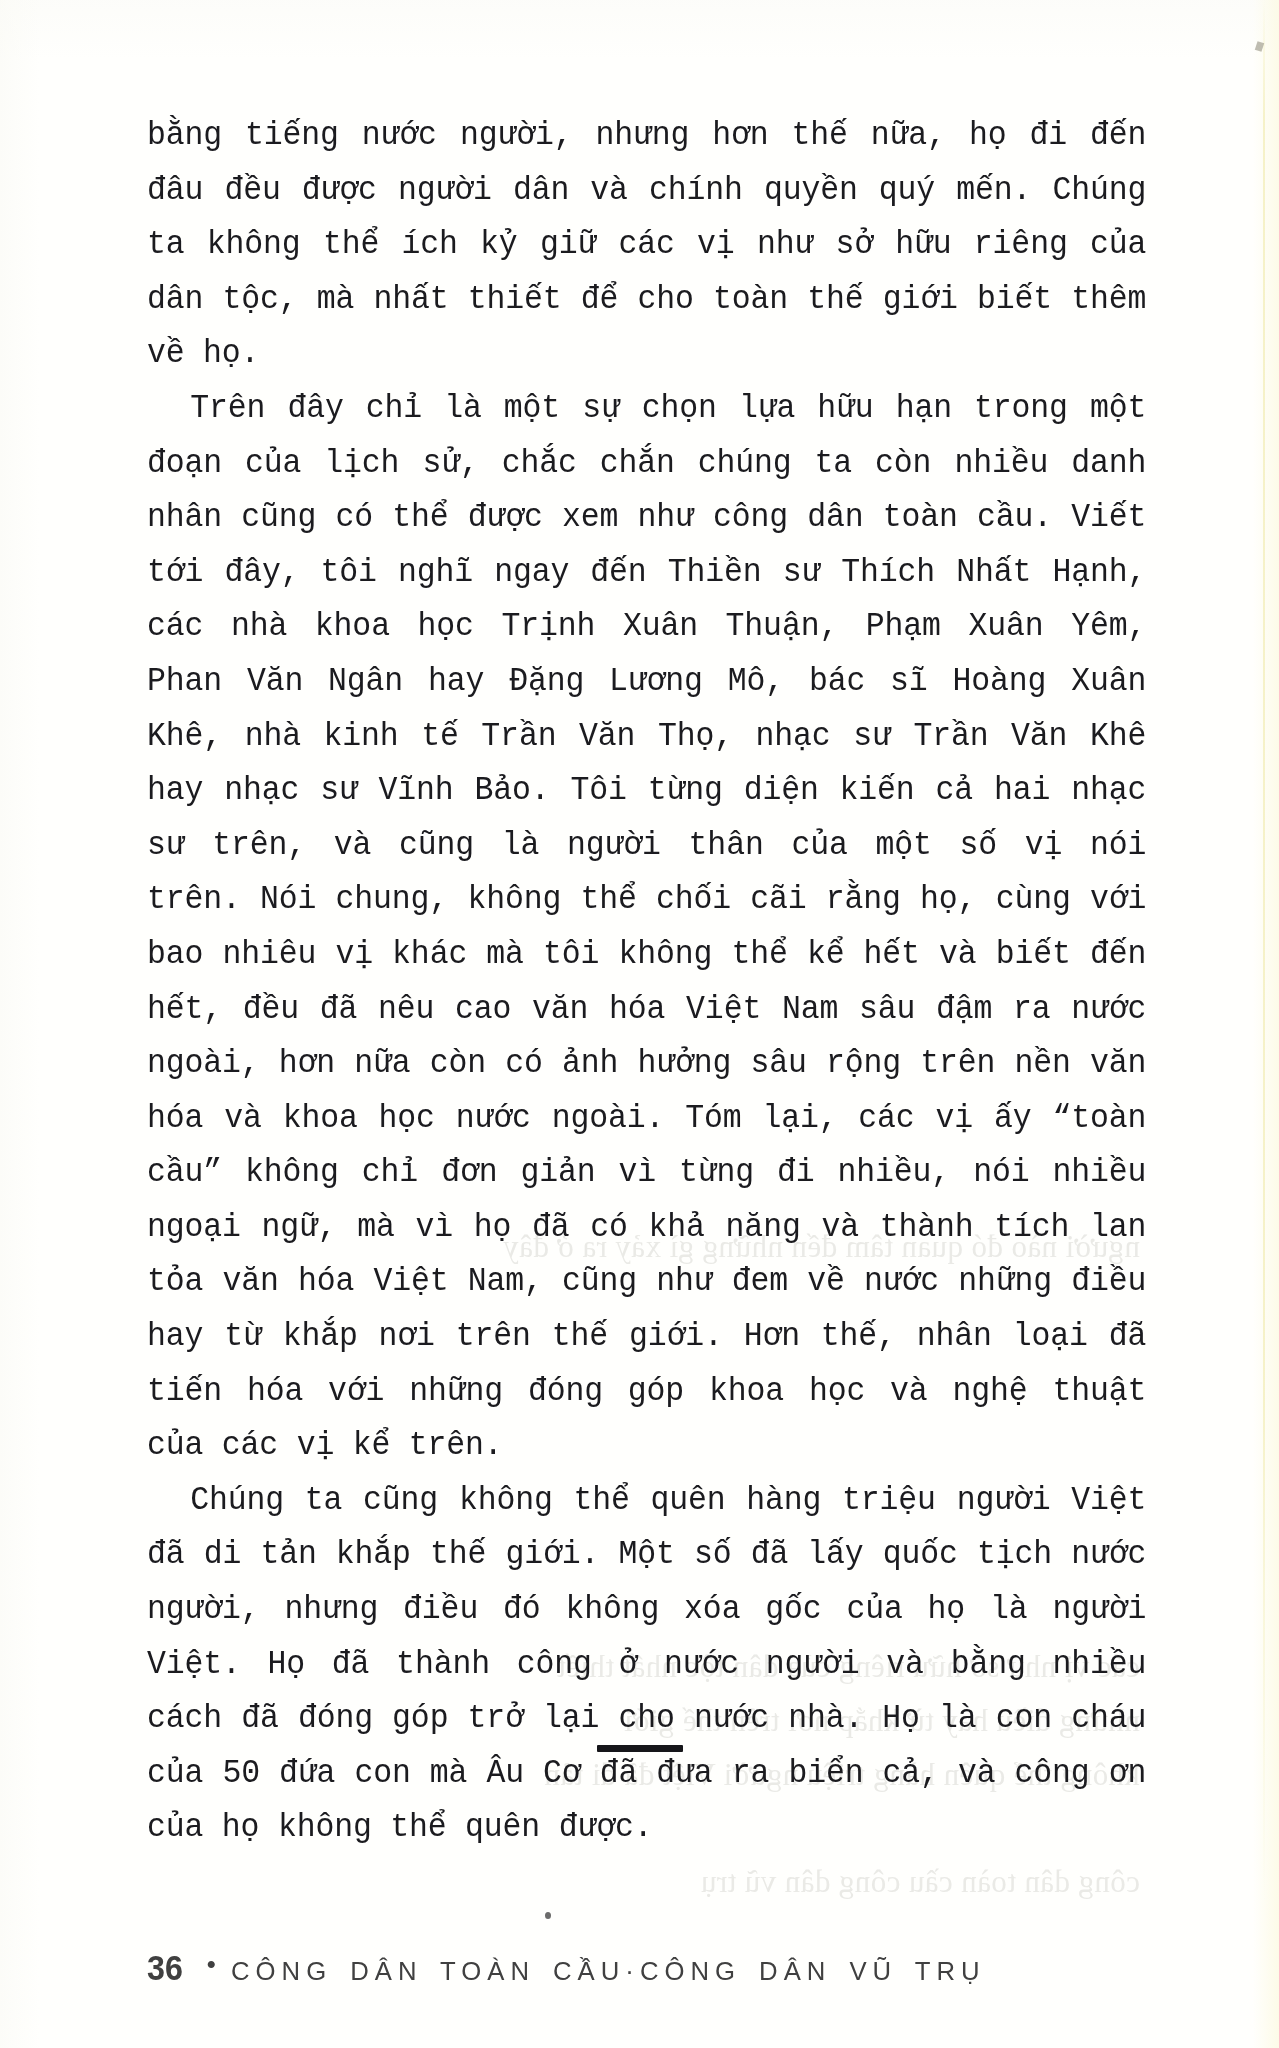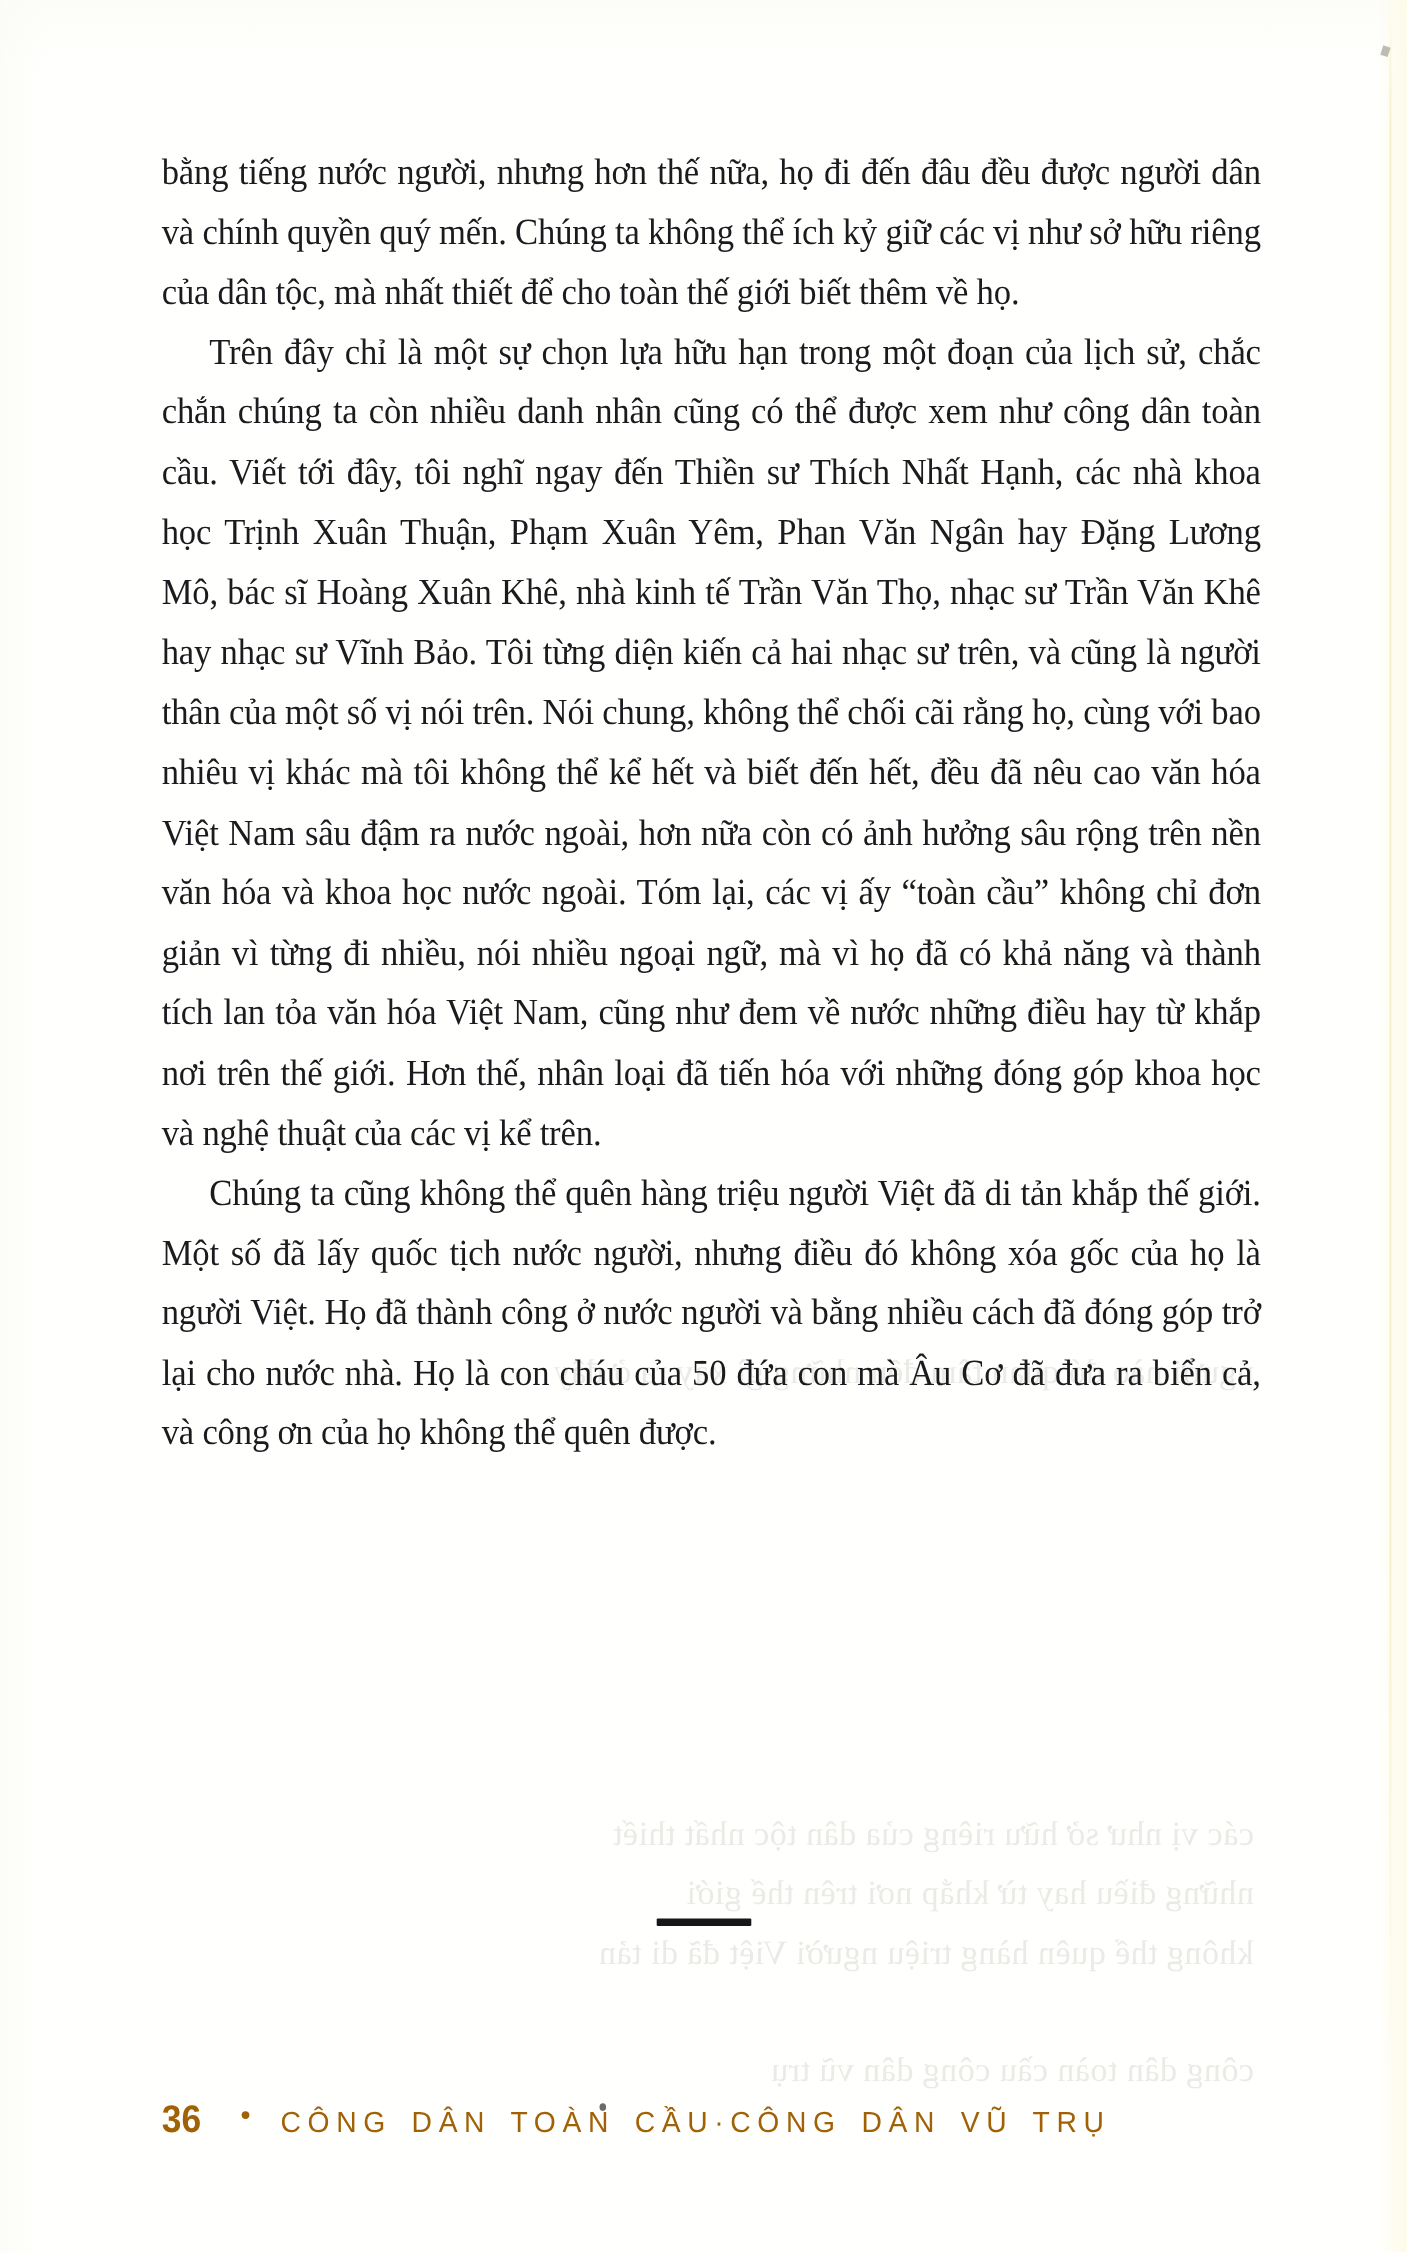--- a/index.html
+++ b/index.html
@@ -73,22 +73,23 @@
     white-space: pre-line;
     transform: scaleX(-1);
   }
   .ghost-a { top: 1220px; }
   .ghost-b { top: 1640px; }
   .ghost-c { top: 1855px; }
 
   .textblock {
     position: absolute;
     left: 147px;
-    top: 130px;
+    top: 108px;
     width: 1000px;
+    font-family: Liberation Mono, monospace;
   }
 
   .para {
     margin: 0;
     color: #1b1b1f;
     font-size: 33.5px;
     line-height: 54.6px;
     text-align: justify;
     text-justify: inter-word;
     letter-spacing: -0.15px;
@@ -115,25 +116,25 @@
     display: inline-block;
     width: 86px;
     height: 7px;
     background: #16161a;
     border-radius: 1px;
   }
 
   .footer {
     position: absolute;
     left: 147px;
-    top: 1907px;
+    top: 1948px;
     display: flex;
     align-items: baseline;
-    gap: 16px;
-    color: #a16207;
+    gap: 4px;
+    color: #404040;
     white-space: nowrap;
   }
 
   .folio {
     font-family: "Liberation Sans", "DejaVu Sans", sans-serif;
     font-weight: 700;
     font-size: 35px;
     letter-spacing: 0px;
     transform: scaleX(0.92);
     transform-origin: left bottom;

